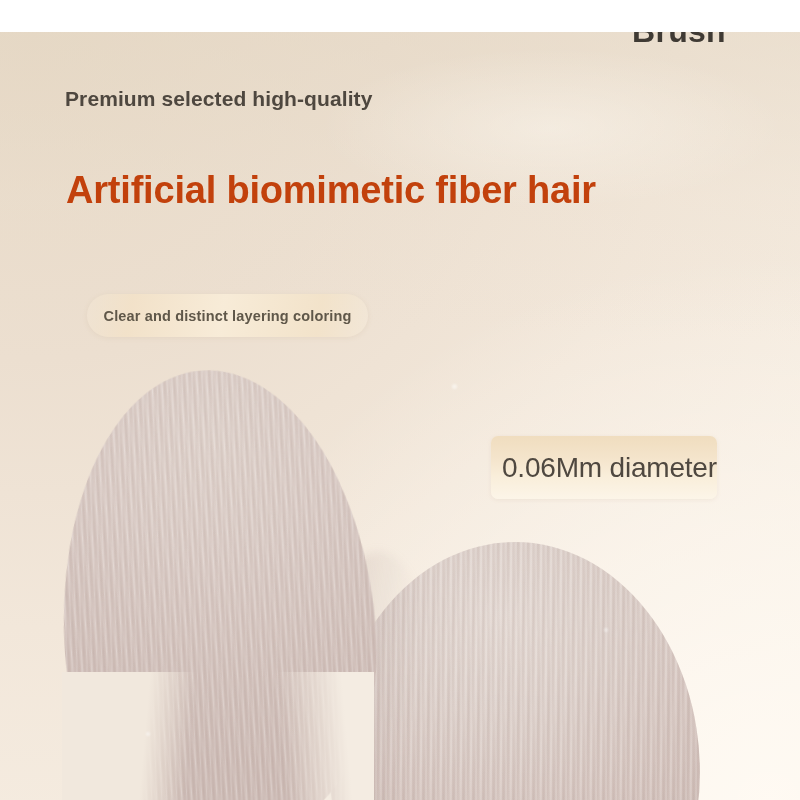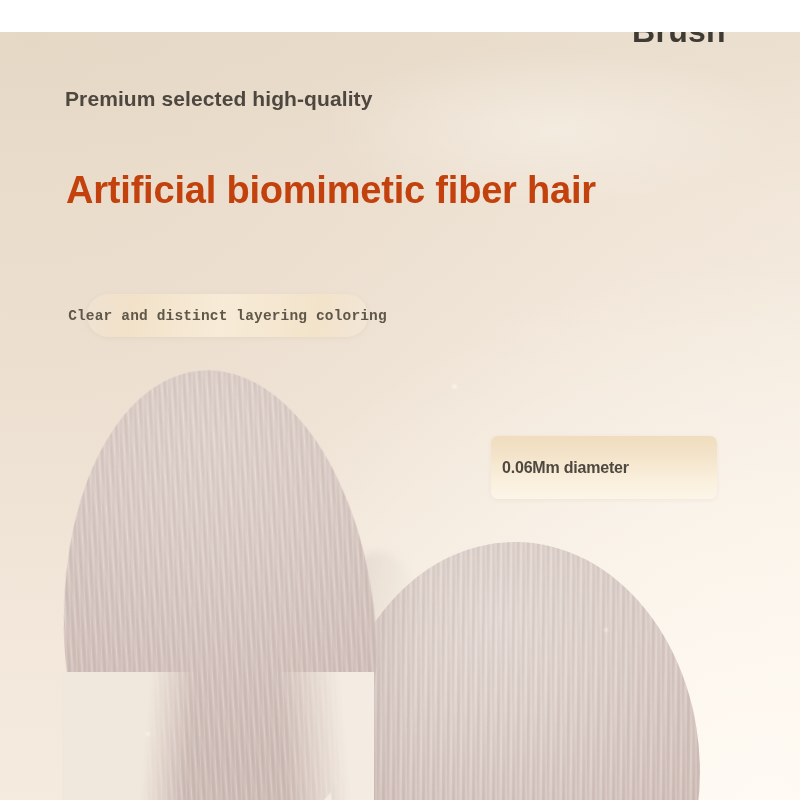--- a/index.html
+++ b/index.html
@@ -96,21 +96,20 @@
         rgba(243,227,201,0.88) 82%,
         rgba(246,236,220,0.45) 100%);
     box-shadow: 0 1px 5px rgba(190,165,130,0.16);
   }
   .chip-pill .chip-text {
     font-size: 14.5px;
     font-weight: bold;
     letter-spacing: 0.15px;
     color: #5f5749;
     white-space: nowrap;
-    font-family: Liberation Mono, monospace;
   }
 
   
   .tag-box {
     position: absolute;
     left: 491px;
     top: 404px;
     width: 226px;
     height: 63px;
     box-sizing: border-box;
@@ -120,22 +119,22 @@
     background:
       linear-gradient(180deg,
         #f0ddbf 0%,
         #f4e4cb 34%,
         #f9eeda 64%,
         #fcf5e8 100%);
     box-shadow: 0 1px 4px rgba(190,165,130,0.14);
   }
   .tag-box .tag-text {
     padding-left: 11px;
-    font-size: 16px;
-    font-weight: bold;
+    font-size: 28px;
+    font-weight: normal;
     letter-spacing: -0.2px;
     color: #4f4840;
     white-space: nowrap;
   }
 
   
   .brush-layer {
     position: absolute;
     inset: 0;
     pointer-events: none;

